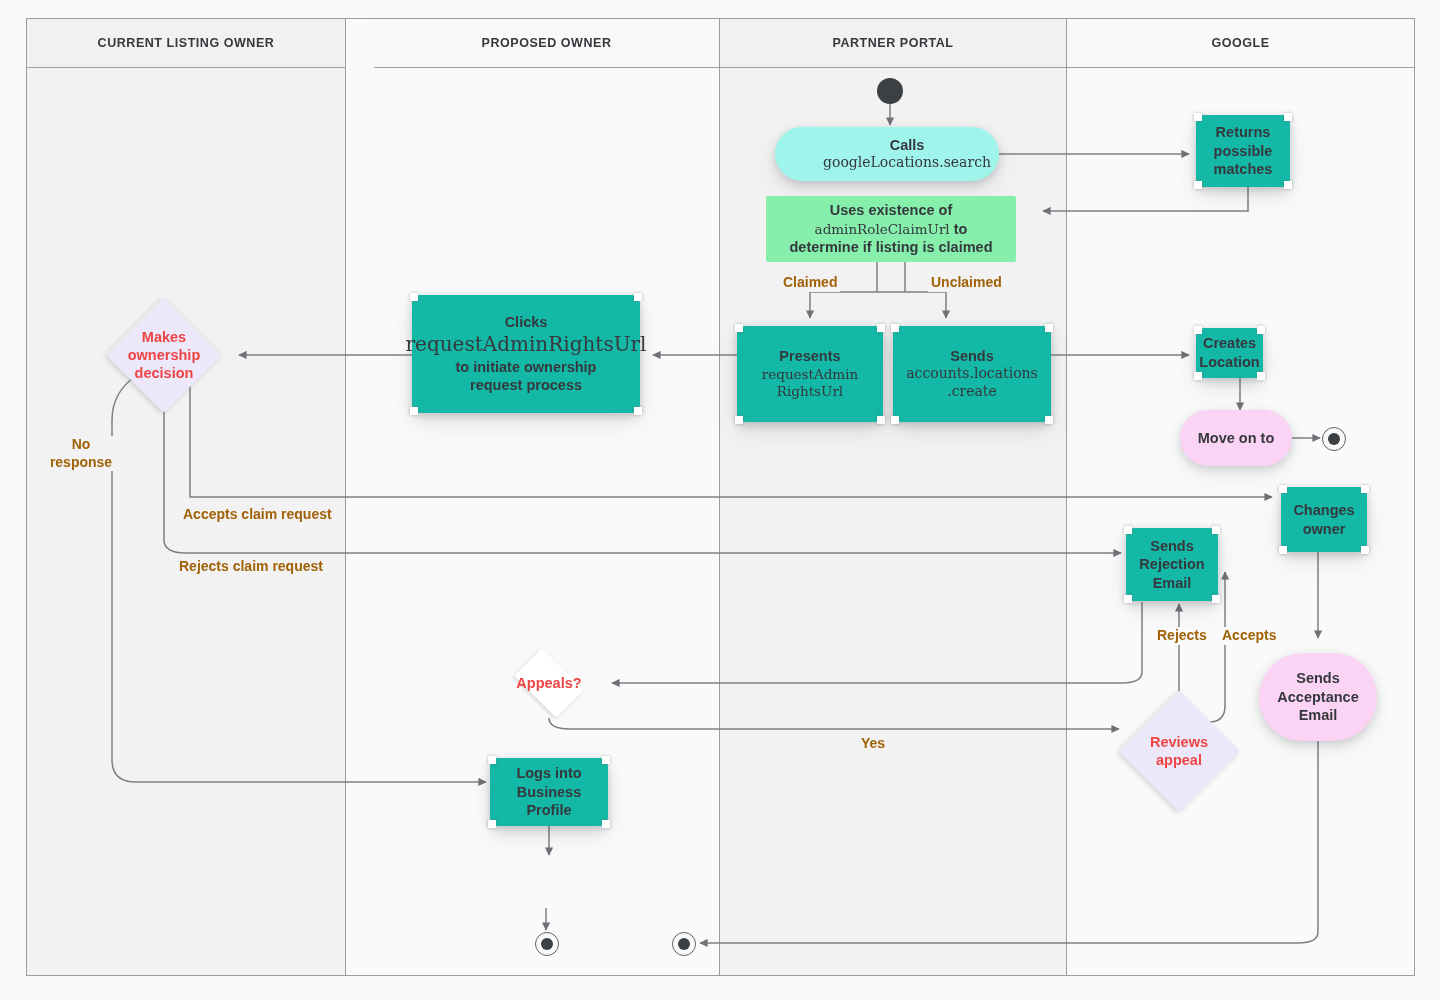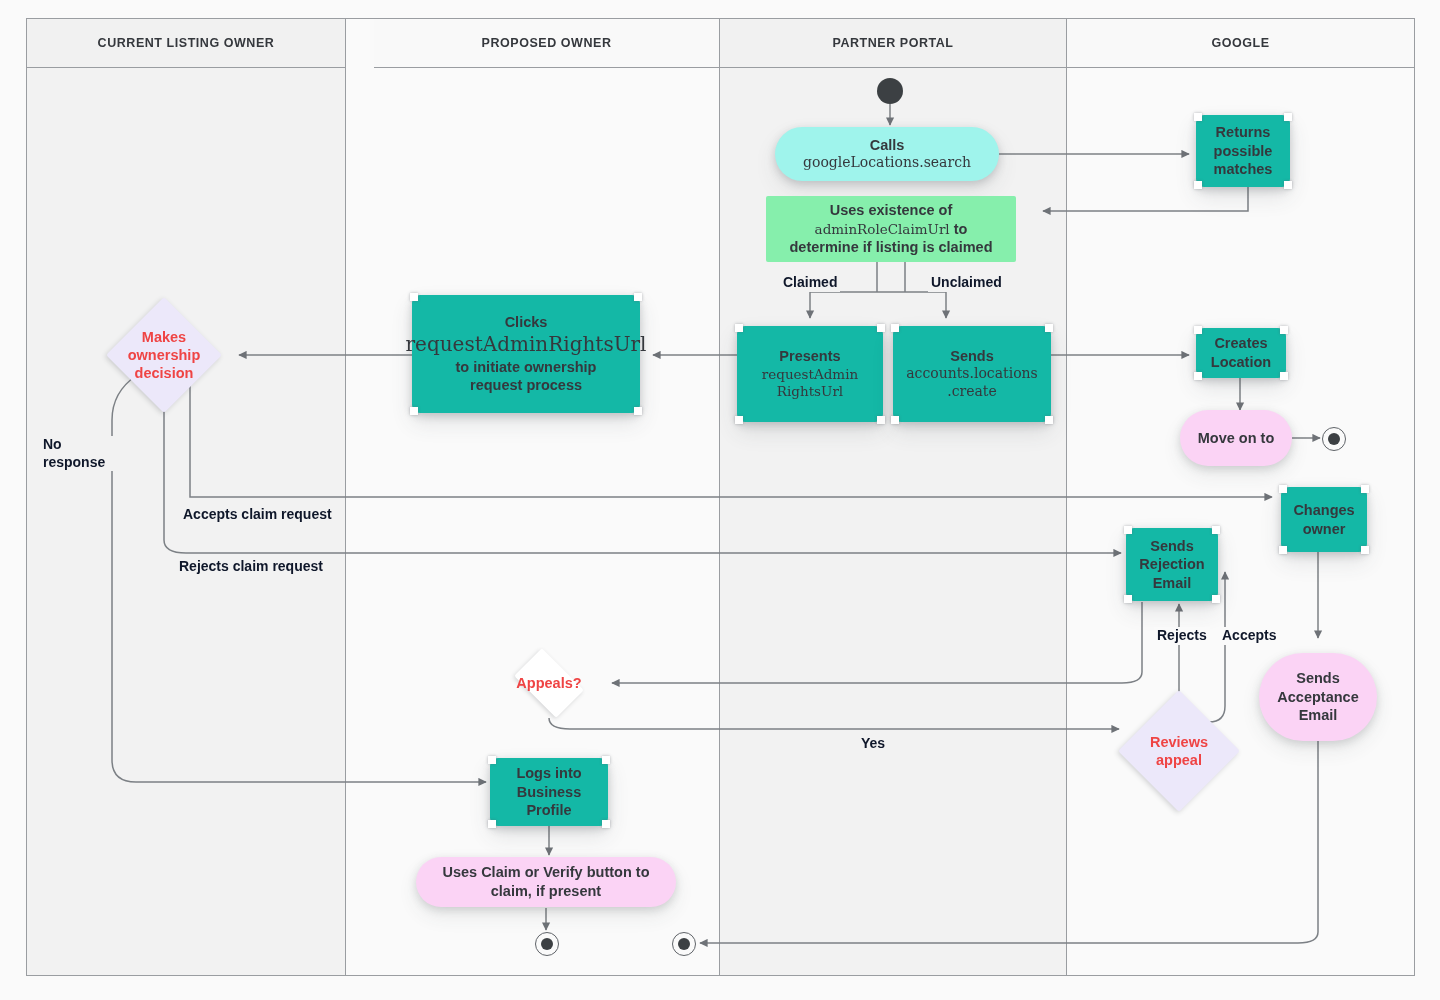--- a/index.html
+++ b/index.html
@@ -33,21 +33,21 @@
   .rect{background:#14b8a6;border-radius:8px;
         box-shadow:0 3px 9px rgba(60,64,72,.24), 0 10px 22px rgba(60,64,72,.12);}
   .rect::before,.rect::after,
   .rect>.c1,.rect>.c2{content:"";position:absolute;width:8px;height:8px;
         background:#fff;box-shadow:0 0 3px rgba(90,95,105,.45);z-index:-1;}
   .rect::before{left:-2px;top:-2px;}
   .rect::after{right:-2px;top:-2px;}
   .rect>.c1{left:-2px;bottom:-2px;}
   .rect>.c2{right:-2px;bottom:-2px;}
   .pill{border-radius:999px;}
-  .cyan{background:#9ff4ec;box-shadow:0 3px 9px rgba(60,64,72,.22),0 10px 22px rgba(60,64,72,.10);}
+  .cyan{background:#9ff4ec;box-shadow:0 3px 9px rgba(60,64,72,.22),0 10px 22px rgba(60,64,72,.10);justify-content:flex-end;}
   .pink{background:#fbd3f5;box-shadow:0 3px 9px rgba(60,64,72,.18),0 9px 20px rgba(60,64,72,.09);}
   .lav{background:#86efac;}
   .mono{font-family:"DejaVu Serif", serif;font-weight:400;}
 
   
   .diamond{position:absolute;z-index:5;}
   .diamond .shape{position:absolute;left:0;top:0;width:100%;height:100%;
         transform:rotate(45deg) scale(.707);border-radius:4px;
         box-shadow:0 3px 8px rgba(60,64,72,.20);}
   .diamond .dlabel{position:absolute;left:0;top:0;width:100%;height:100%;
@@ -58,22 +58,22 @@
 
   
   .startdot{position:absolute;width:26px;height:26px;border-radius:50%;
             background:#3c4043;z-index:6;}
   .enddot{position:absolute;width:22px;height:22px;border-radius:50%;
           border:1.6px solid #5f6368;background:#fafafa;z-index:6;}
   .enddot::after{content:"";position:absolute;left:50%;top:50%;width:12px;height:12px;
           margin:-6px 0 0 -6px;border-radius:50%;background:#3c4043;}
 
   
-  .elabel{position:absolute;font-size:14px;font-weight:700;color:#0f172a;
-          line-height:1.25;text-align:left;z-index:6;
+  .elabel{position:absolute;font-size:14px;font-weight:700;color:#a16207;
+          line-height:1.25;text-align:center;z-index:6;
           background:#f2f2f2;padding:0 3px;}
   .elabel.on-b{background:#fafafa;}
 </style>
 </head>
 <body>
 
 <div id="stage">
 
   <div class="lane first lane-shade-a" style="left:26px;width:320px;">
     <div class="lane-body"></div>
@@ -197,21 +197,21 @@
   <div class="node rect" style="left:893px;top:326px;width:158px;height:96px;">
     <span class="c1"></span>
       <span class="c2"></span>
     <div class="inner">
       <div>Sends</div>
       <div class="mono" style="font-size:14px;">accounts.locations</div>
       <div class="mono" style="font-size:14px;">.create</div>
     </div>
   </div>
 
-  <div class="node rect" style="left:1196px;top:328px;width:90px;height:50px;">
+  <div class="node rect" style="left:1196px;top:328px;width:67px;height:50px;">
     <span class="c1"></span>
       <span class="c2"></span>
     <div class="inner">
       <div>Creates</div>
       <div>Location</div>
     </div>
   </div>
 
   <div class="node pill pink" style="left:1180px;top:410px;width:112px;height:56px;">
     <div class="inner">Move on to</div>
@@ -286,26 +286,20 @@
   <div class="node rect" style="left:490px;top:758px;width:118px;height:68px;">
     <span class="c1"></span>
       <span class="c2"></span>
     <div class="inner">
       <div>Logs into</div>
       <div>Business</div>
       <div>Profile</div>
     </div>
   </div>
 
-  <div class="node pill pink" style="left:416px;top:857px;width:260px;height:50px;">
-    <div class="inner">
-      <div>Uses Claim or Verify button to</div>
-      <div>claim, if present</div>
-    </div>
-  </div>
 
   <div class="enddot" style="left:535px;top:932px;"></div>
   <div class="enddot" style="left:672px;top:932px;"></div>
 
   <div class="elabel" style="left:780px;top:274px;">Claimed</div>
   <div class="elabel" style="left:928px;top:274px;">Unclaimed</div>
   <div class="elabel" style="left:40px;top:436px;width:76px;">No response</div>
   <div class="elabel" style="left:180px;top:506px;">Accepts claim request</div>
   <div class="elabel" style="left:176px;top:558px;">Rejects claim request</div>
   <div class="elabel on-b" style="left:1154px;top:627px;">Rejects</div>

